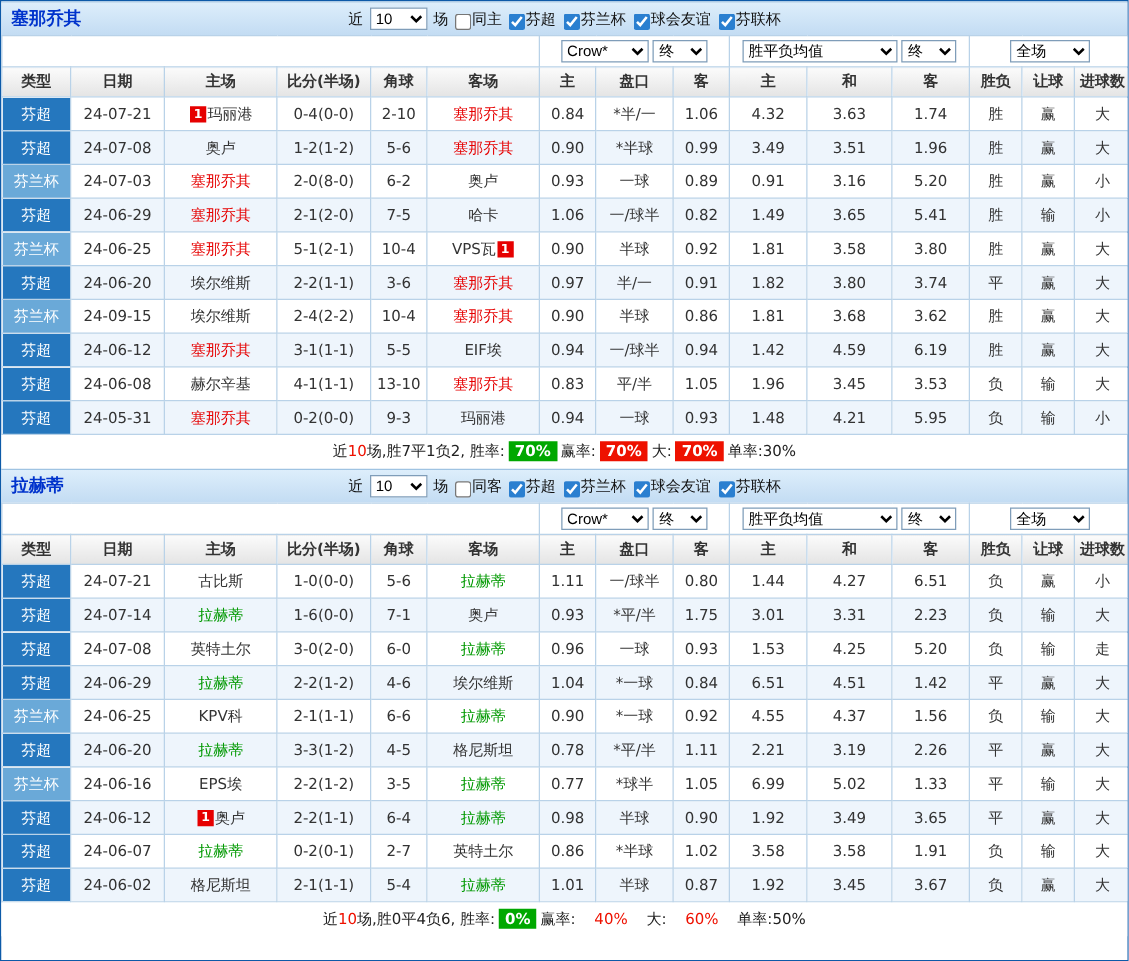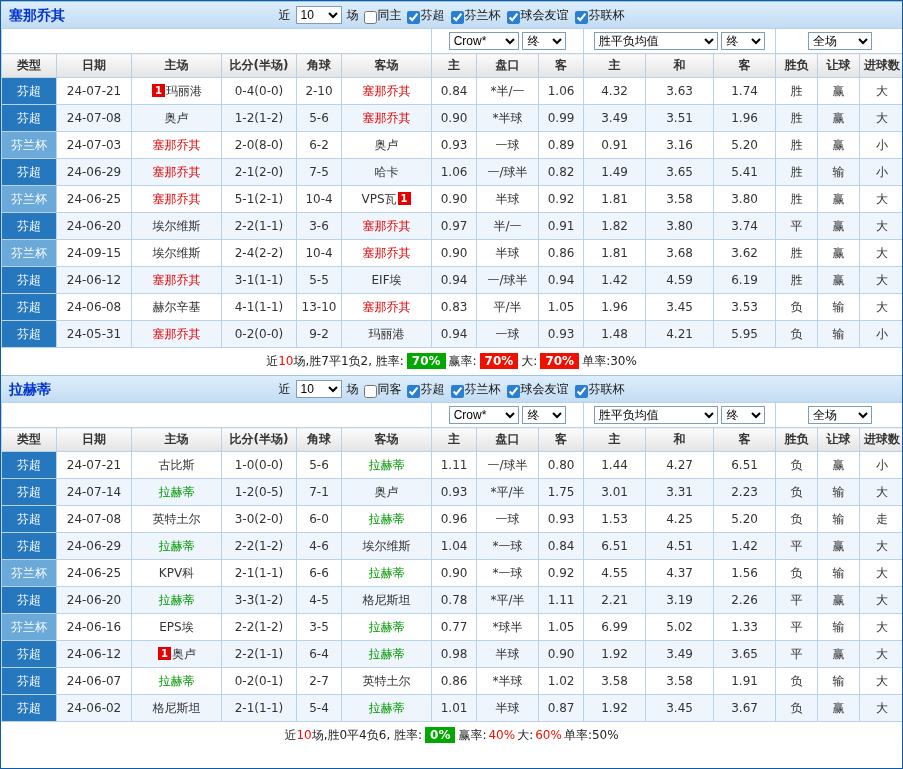--- a/index.html
+++ b/index.html
@@ -41,21 +41,21 @@
   .c-blue{color:#2244cc}
   .focus-red{color:#e60000}
   .focus-green{color:#009900}
   .score{color:#e60000}
   .hcap{color:#c11100}
   .avg-draw{color:#3366cc}
   .badge{display:inline-block;min-width:11px;height:13px;line-height:13px;background:#e60000;color:#fff;font-size:10px;font-weight:bold;margin:0 1px;padding:0 1px;vertical-align:1px}
   
   .summary{height:27px;line-height:27px;text-align:center;background:#fff;color:#222}
   .summary .c-rednum{color:#ee1100}
-  .summary .c-redpct{color:#ee1100;margin:0 2px}
+  .summary .c-redpct{color:#ee1100;margin:0 15px}
   .summary .bg-green{background:#00a800;color:#fff;padding:1px 5px;margin:0 3px;font-weight:bold}
   .summary .bg-red{background:#ee1100;color:#fff;padding:1px 5px;margin:0 3px;font-weight:bold}
 </style>
 </head>
 <body>
 
 <div class="window" data-name="recent-results-window">
   <div id="sections" data-name="sections-container">
   <section class="team-section" data-name="team-section">
     <div class="section-header" data-name="section-header">
@@ -291,21 +291,21 @@
               <td data-name="avg-away-cell">3.53</td>
               <td class="c-green" data-name="result-cell">负</td>
               <td class="c-green" data-name="handicap-result-cell">输</td>
               <td class="c-red" data-name="goals-result-cell">大</td>
             </tr>
             <tr data-name="match-row">
               <td class="type t-super" data-name="match-type-cell">芬超</td>
               <td data-name="match-date-cell">24-05-31</td>
               <td data-name="home-team-cell"><span class="focus-red" data-name="home-team-name">塞那乔其</span></td>
               <td class="score" data-name="score-cell">0-2(0-0)</td>
-              <td data-name="corners-cell">9-2</td>
+              <td data-name="corners-cell">9-3</td>
               <td data-name="away-team-cell"><span data-name="away-team-name">玛丽港</span></td>
               <td data-name="home-odds-cell">0.94</td>
               <td class="hcap" data-name="handicap-cell">一球</td>
               <td data-name="away-odds-cell">0.93</td>
               <td data-name="avg-home-cell">1.48</td>
               <td class="avg-draw" data-name="avg-draw-cell">4.21</td>
               <td data-name="avg-away-cell">5.95</td>
               <td class="c-green" data-name="result-cell">负</td>
               <td class="c-green" data-name="handicap-result-cell">输</td>
               <td class="c-green" data-name="goals-result-cell">小</td>
@@ -412,21 +412,21 @@
               <td class="avg-draw" data-name="avg-draw-cell">4.27</td>
               <td data-name="avg-away-cell">6.51</td>
               <td class="c-green" data-name="result-cell">负</td>
               <td class="c-red" data-name="handicap-result-cell">赢</td>
               <td class="c-green" data-name="goals-result-cell">小</td>
             </tr>
             <tr data-name="match-row">
               <td class="type t-super" data-name="match-type-cell">芬超</td>
               <td data-name="match-date-cell">24-07-14</td>
               <td data-name="home-team-cell"><span class="focus-green" data-name="home-team-name">拉赫蒂</span></td>
-              <td class="score" data-name="score-cell">1-2(0-5)</td>
+              <td class="score" data-name="score-cell">1-6(0-0)</td>
               <td data-name="corners-cell">7-1</td>
               <td data-name="away-team-cell"><span data-name="away-team-name">奥卢</span></td>
               <td data-name="home-odds-cell">0.93</td>
               <td class="hcap" data-name="handicap-cell">*平/半</td>
               <td data-name="away-odds-cell">1.75</td>
               <td data-name="avg-home-cell">3.01</td>
               <td class="avg-draw" data-name="avg-draw-cell">3.31</td>
               <td data-name="avg-away-cell">2.23</td>
               <td class="c-green" data-name="result-cell">负</td>
               <td class="c-green" data-name="handicap-result-cell">输</td>

